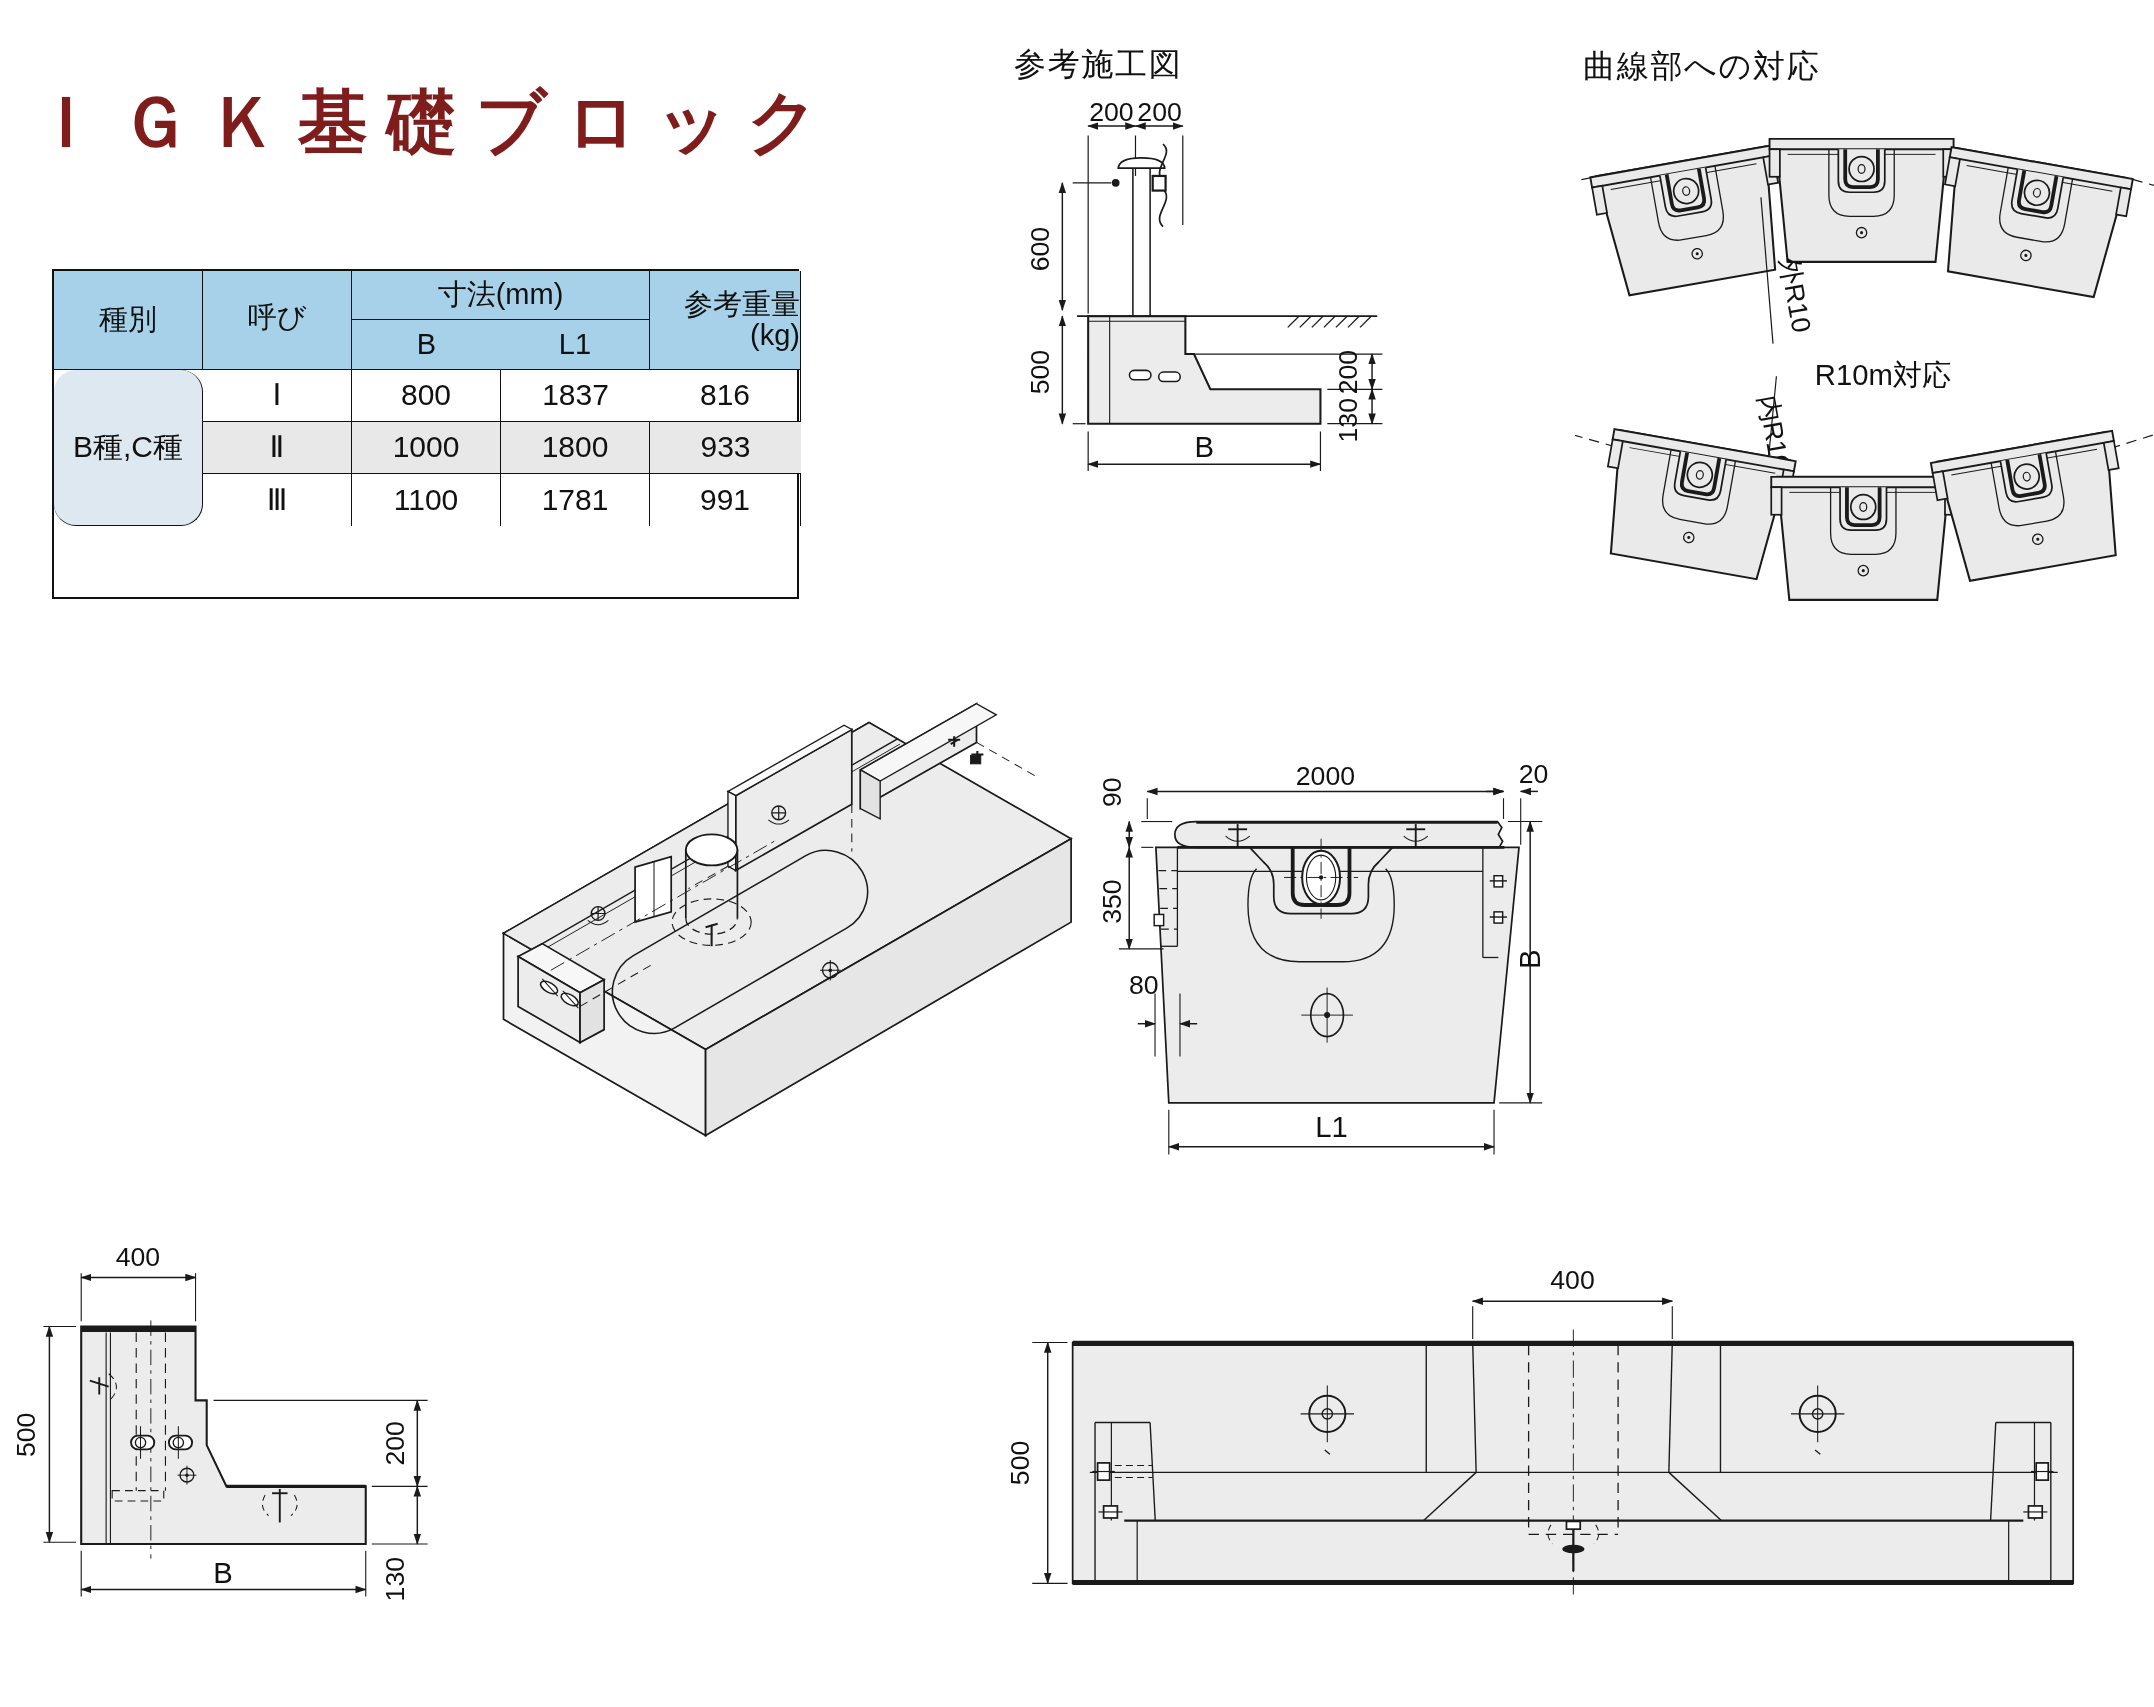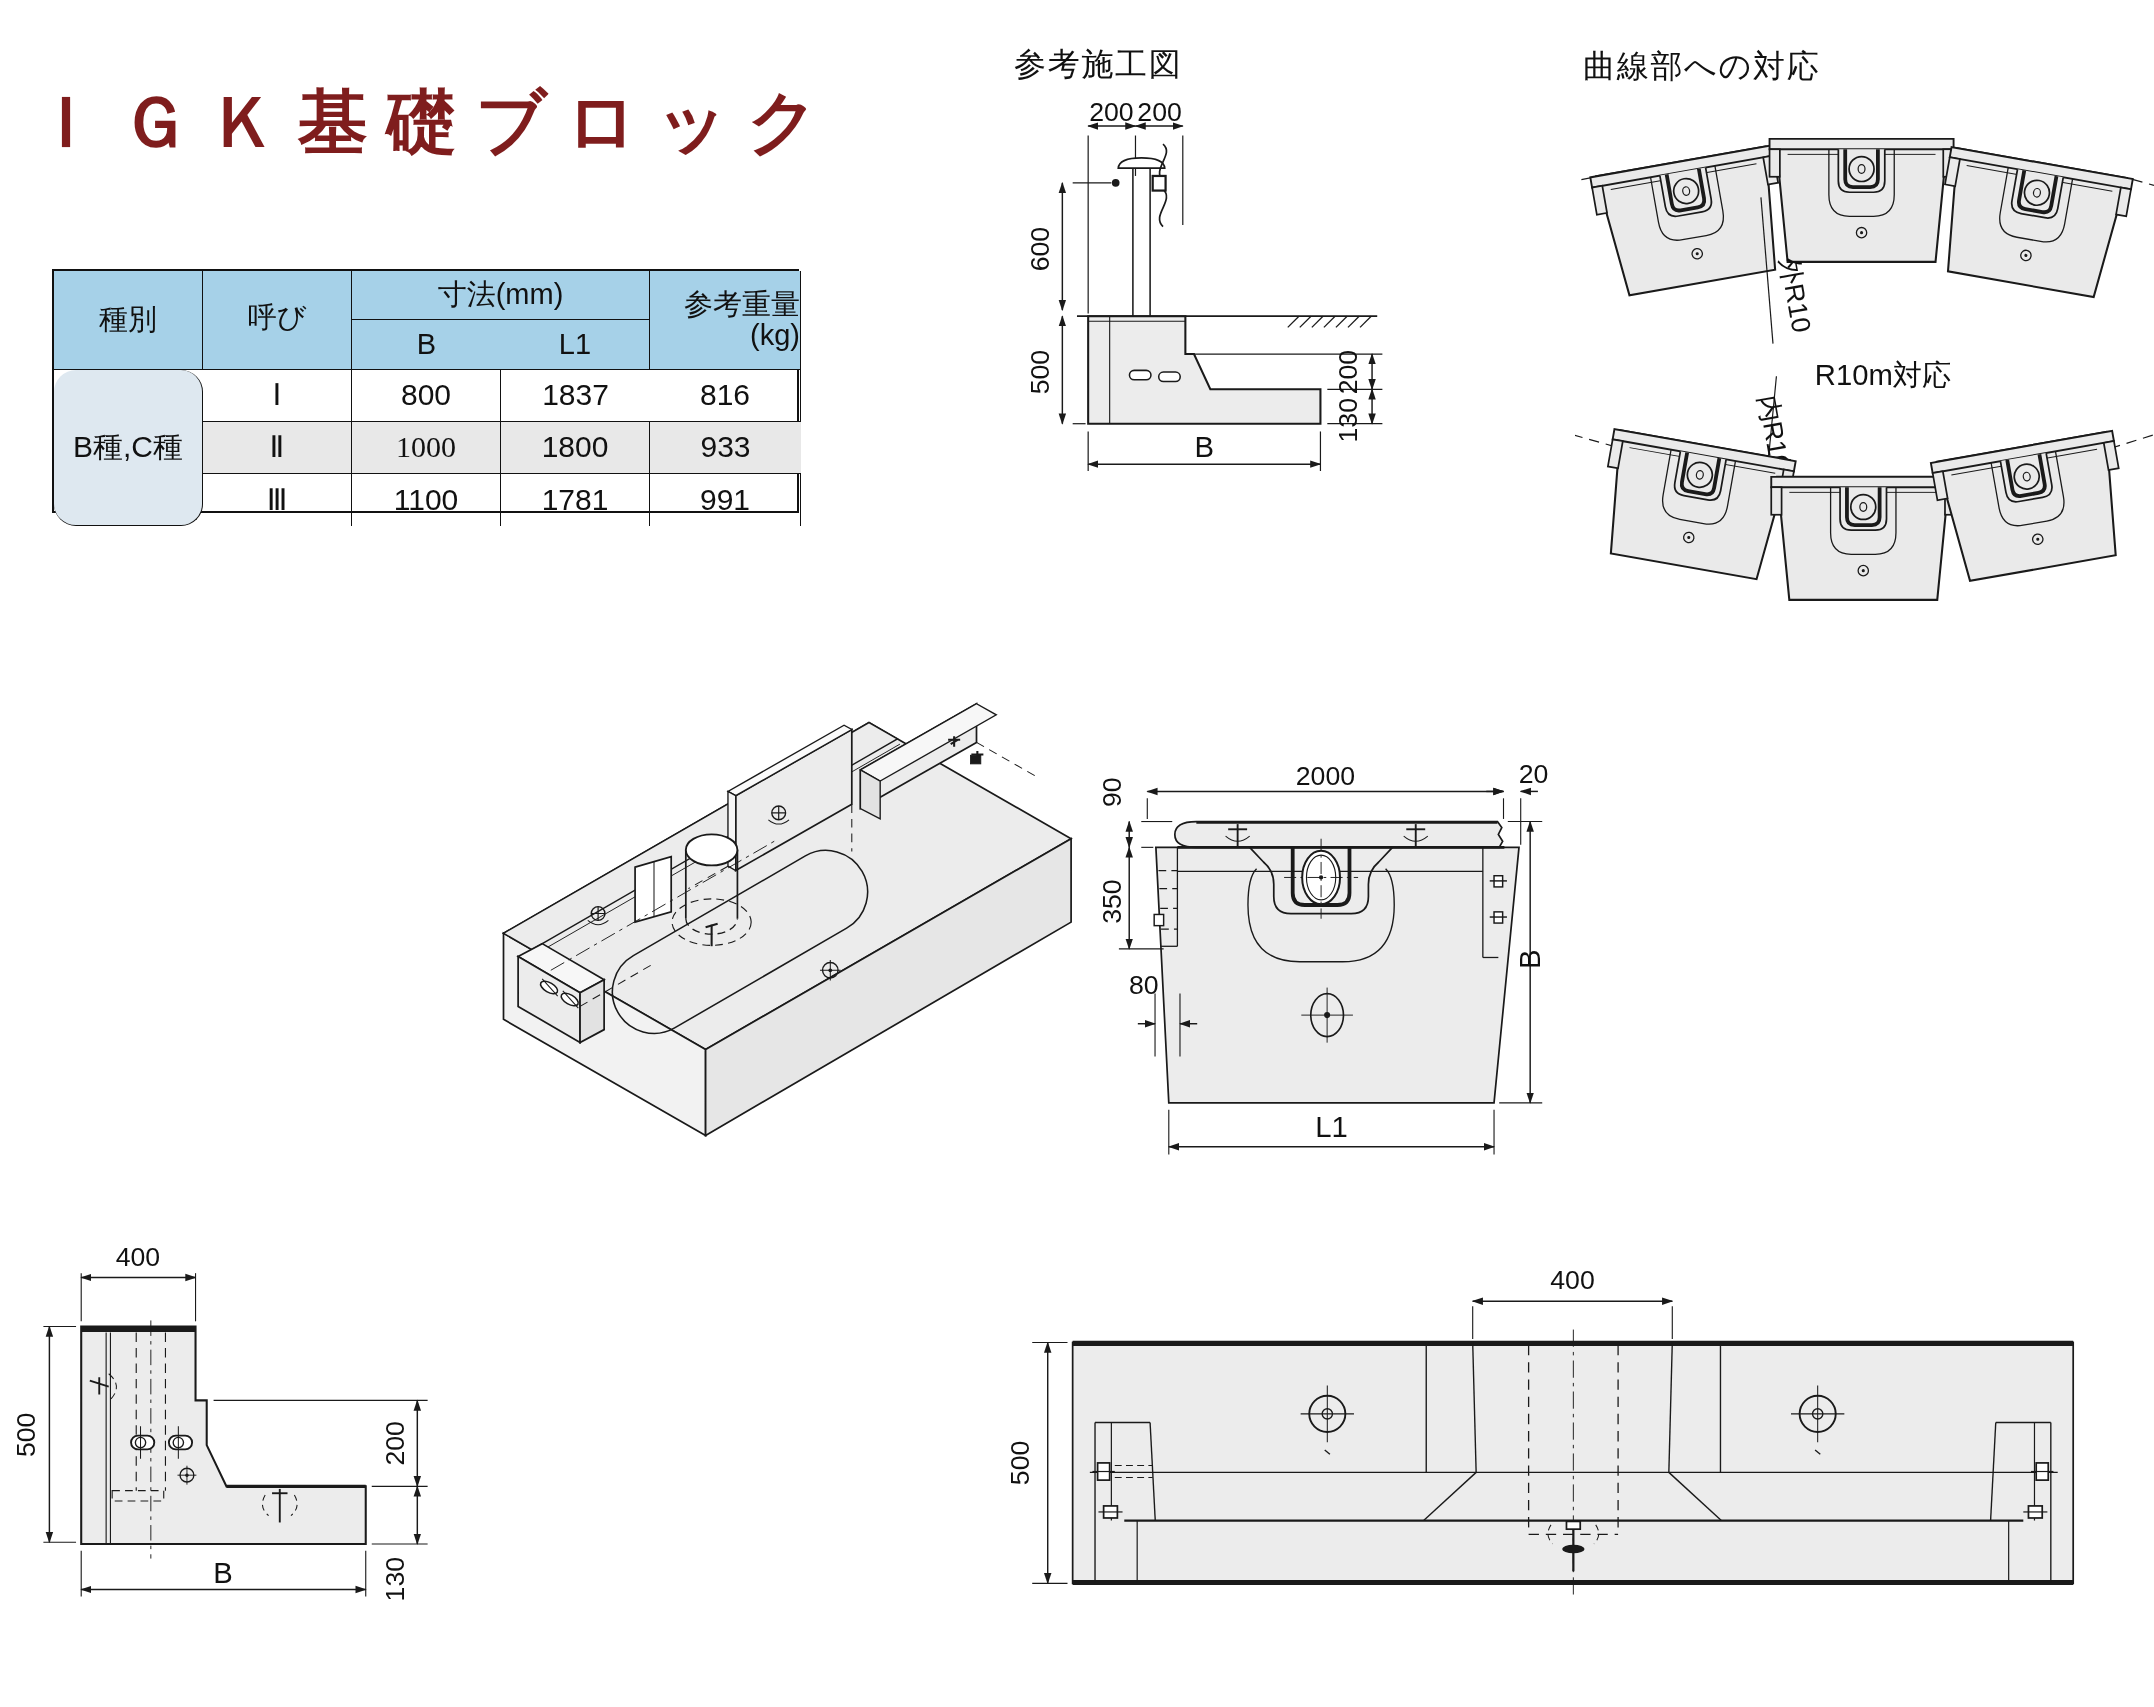--- a/index.html
+++ b/index.html
@@ -2,21 +2,21 @@
 <html style="font-size:13.8px"><head>
 <meta charset="utf-8">
 <style>
   html,body{margin:0;padding:0;background:#fff;}
   body{width:2154px;height:1707px;position:relative;font-family:"Liberation Sans",sans-serif;color:#111;overflow:hidden;}
   .abs{position:absolute;}
   
   #main-title{left:31px;top:76px;font-size:70px;font-weight:600;letter-spacing:0.27em;color:#7f1d1d;white-space:nowrap;}
   .sec-title{font-size:32px;font-weight:500;letter-spacing:1.7px;color:#111;white-space:nowrap;}
   
-  #spec-table{left:52px;top:269px;width:747px;height:244px;display:grid;
+  #spec-table{left:52px;top:269px;width:747px;height:330px;display:grid;
     grid-template-columns:149px 149px 149px 149px 151px;
     grid-template-rows:49px 50px 52px 52px 52px;
     border:2.6px solid #111;box-sizing:border-box;background:#fff;}
   .cell{border-right:1.7px solid #111;border-bottom:1.7px solid #111;display:flex;align-items:center;justify-content:center;
     font-size:30px;line-height:1.08;text-align:center;box-sizing:border-box;flex-direction:column;}
   .cell:nth-child(5n){border-right:none;}
   .hd{background:#A6D1E8;font-size:29px;}
   .typebg{background:#DEE8F0;border-radius:22px;}
   .altbg{background:#E8E8E8;}
   svg text{font-family:"Liberation Sans",sans-serif;fill:#111;}
@@ -41,21 +41,21 @@
   <div class="cell hd" style="grid-row:2;grid-column:4;">L1</div>
 
   <div class="cell typebg" style="grid-row:3/6;grid-column:1;">B種,C種</div>
 
   <div class="cell" style="grid-row:3;grid-column:2;">Ⅰ</div>
   <div class="cell" style="grid-row:3;grid-column:3;">800</div>
   <div class="cell" style="grid-row:3;grid-column:4;">1837</div>
   <div class="cell" style="grid-row:3;grid-column:5;">816</div>
 
   <div class="cell altbg" style="grid-row:4;grid-column:2;">Ⅱ</div>
-  <div class="cell altbg" style="grid-row:4;grid-column:3;font-family:Liberation Serif, serif;">1000</div>
+  <div class="cell altbg" style="grid-row:4;grid-column:3;">1000</div>
   <div class="cell altbg" style="grid-row:4;grid-column:4;">1800</div>
   <div class="cell altbg" style="grid-row:4;grid-column:5;">933</div>
 
   <div class="cell" style="grid-row:5;grid-column:2;border-bottom:none;">Ⅲ</div>
   <div class="cell" style="grid-row:5;grid-column:3;border-bottom:none;">1100</div>
   <div class="cell" style="grid-row:5;grid-column:4;border-bottom:none;">1781</div>
   <div class="cell" style="grid-row:5;grid-column:5;border-bottom:none;">991</div>
 </div>
 
 <div class="abs sec-title" style="left:1014px;top:43px;">参考施工図</div>

